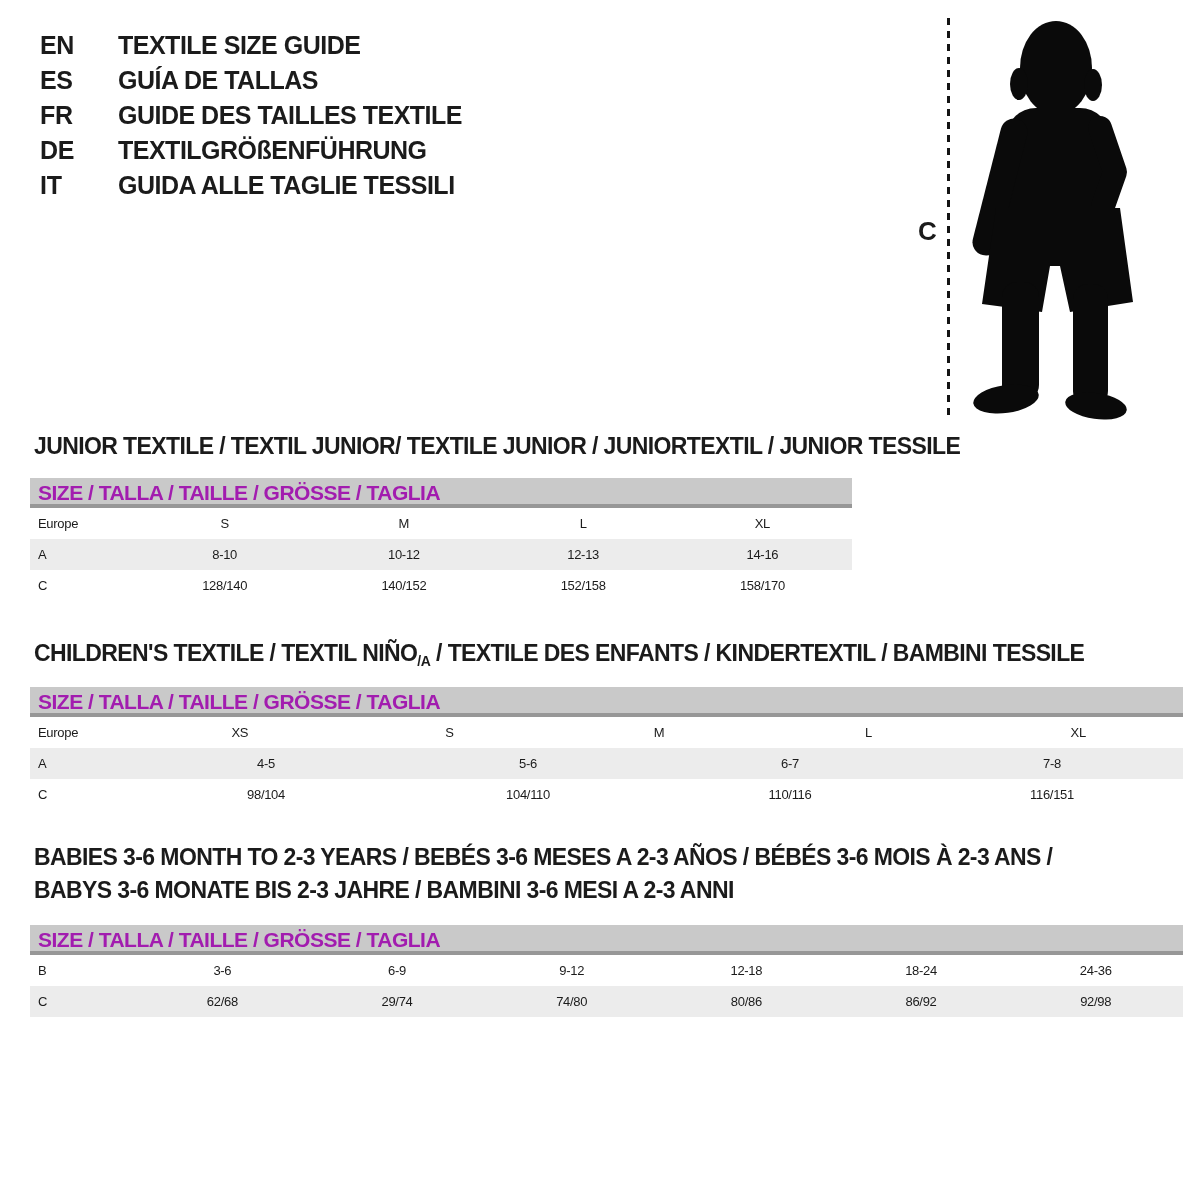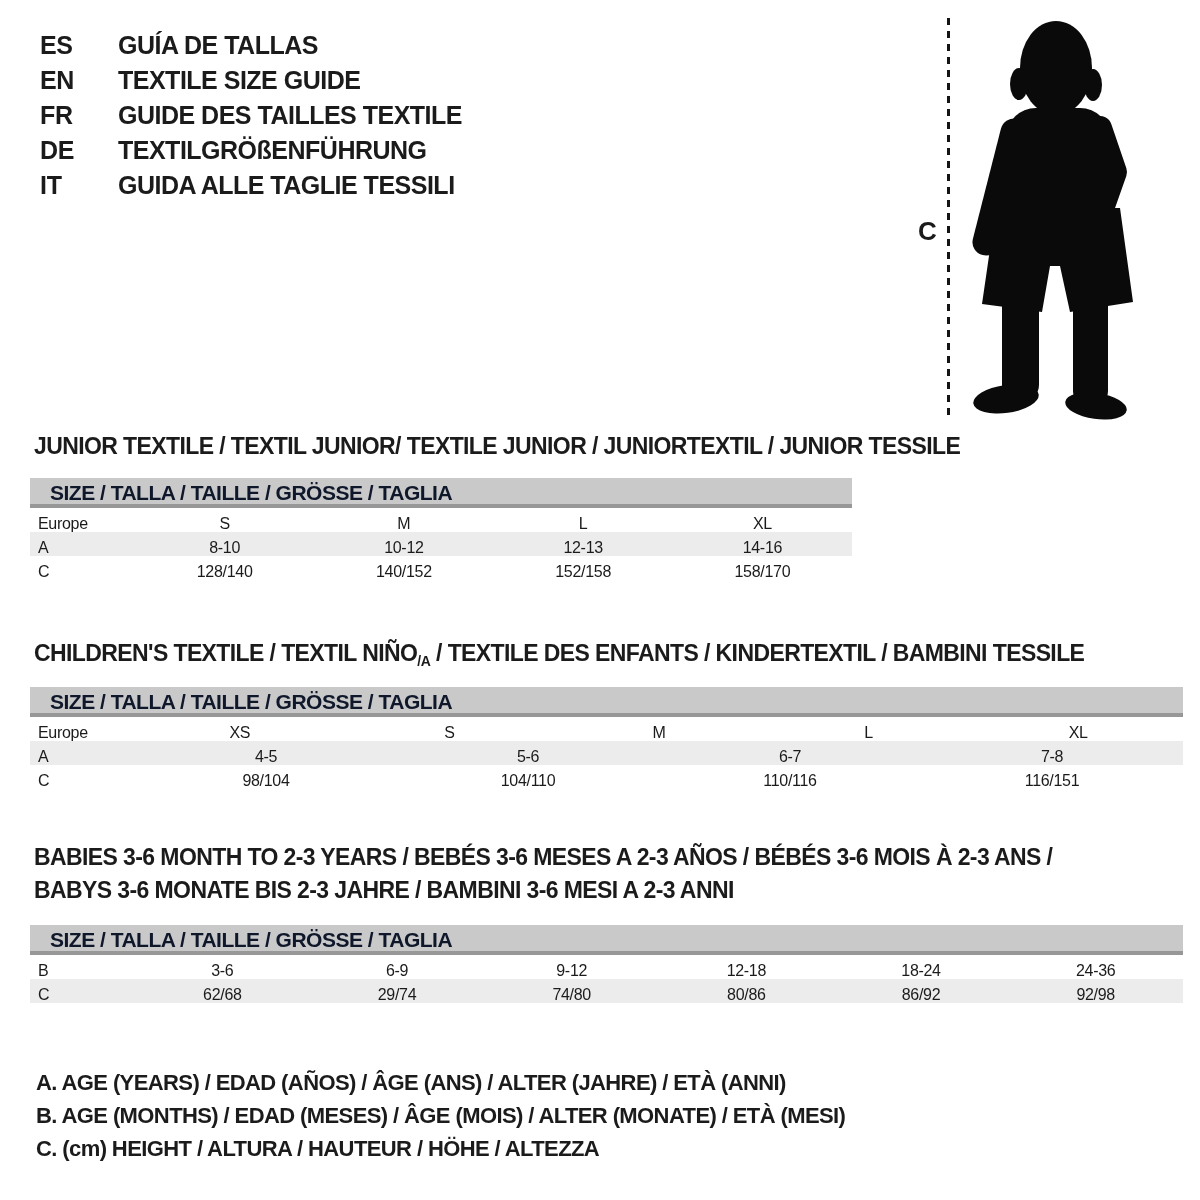--- a/index.html
+++ b/index.html
@@ -23,45 +23,45 @@
   .silhouette { position:absolute; left:962px; top:12px; }
   
   .sec-title { position:absolute; left:34px; font-weight:bold; font-size:23px; letter-spacing:-0.6px; white-space:nowrap; }
   .sec-title .sub { font-size:14px; vertical-align:-5px; letter-spacing:-0.5px; }
   .sec-title-2line { line-height:33px; }
   
   .stable { position:absolute; left:30px; }
   .w-junior { width:822px; }
   .w-full  { width:1153px; }
   .size-header {
-    height:30px; line-height:30px; background:#c9c9c9; color:#0f172a;
+    height:30px; line-height:30px; background:#c9c9c9; color:#a21caf;
     border-bottom:4px solid #979797; font-weight:bold; font-size:21px;
-    padding-left:20px; letter-spacing:-0.5px;
+    padding-left:8px; letter-spacing:-0.5px;
   }
-  .trow { display:flex; height:24px; line-height:32px; font-size:16px; }
+  .trow { display:flex; height:31px; line-height:32px; font-size:13px; }
   .trow.shaded { background:#ececec; }
   .tcell { flex:1 1 0; text-align:center; overflow:hidden; }
   .tcell.label { flex:0 0 105px; text-align:left; padding-left:8px; }
   
   .legend { position:absolute; left:36px; top:1066px; }
   .legend-line { font-weight:bold; font-size:22px; line-height:33px; letter-spacing:-0.6px; white-space:nowrap; }
 </style>
 </head>
 <body>
 
 <div class="page">
 
   <div class="lang-list">
     <div class="lang-row">
+      <div class="lang-code">EN</div>
+      <div class="lang-title">TEXTILE SIZE GUIDE</div>
+    </div>
+    <div class="lang-row">
       <div class="lang-code">ES</div>
       <div class="lang-title">GUÍA DE TALLAS</div>
-    </div>
-    <div class="lang-row">
-      <div class="lang-code">EN</div>
-      <div class="lang-title">TEXTILE SIZE GUIDE</div>
     </div>
     <div class="lang-row">
       <div class="lang-code">FR</div>
       <div class="lang-title">GUIDE DES TAILLES TEXTILE</div>
     </div>
     <div class="lang-row">
       <div class="lang-code">DE</div>
       <div class="lang-title">TEXTILGRÖßENFÜHRUNG</div>
     </div>
     <div class="lang-row">
@@ -166,19 +166,14 @@
         <div class="tcell label">C</div>
         <div class="tcell">62/68</div>
         <div class="tcell">29/74</div>
         <div class="tcell">74/80</div>
         <div class="tcell">80/86</div>
         <div class="tcell">86/92</div>
         <div class="tcell">92/98</div>
       </div>
     </div>
 
-  <div class="legend">
-    <div class="legend-line">A. AGE (YEARS) / EDAD (AÑOS) / ÂGE (ANS) / ALTER (JAHRE) / ETÀ (ANNI)</div>
-    <div class="legend-line">B. AGE (MONTHS) / EDAD (MESES) / ÂGE (MOIS) / ALTER (MONATE) / ETÀ (MESI)</div>
-    <div class="legend-line">C. (cm) HEIGHT / ALTURA / HAUTEUR / HÖHE / ALTEZZA</div>
-  </div>
 
 </div>
 
 </body></html>

